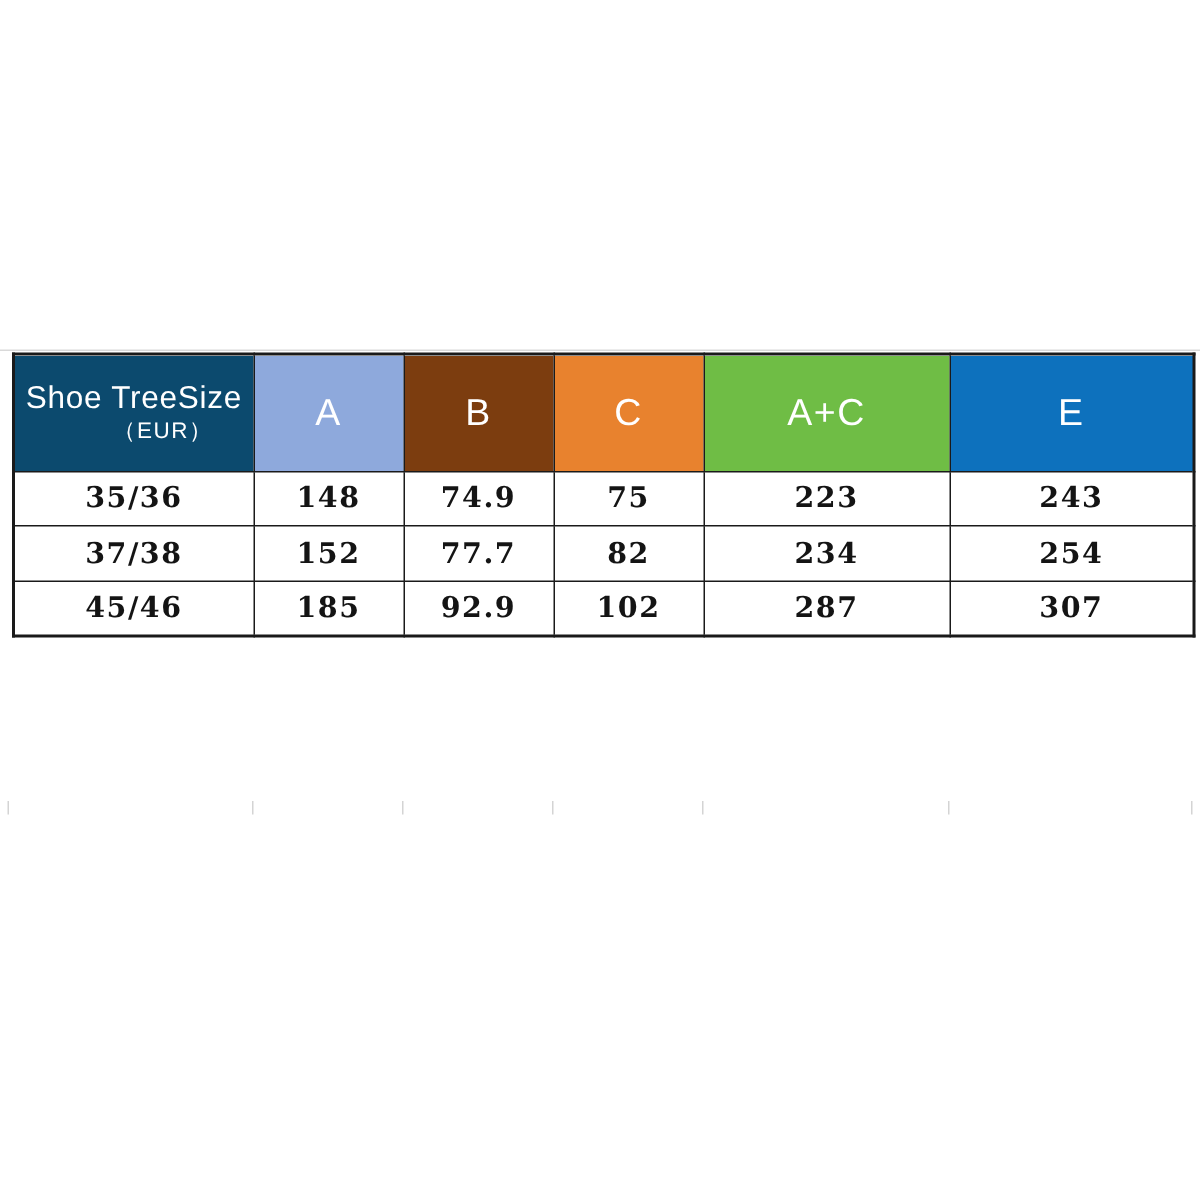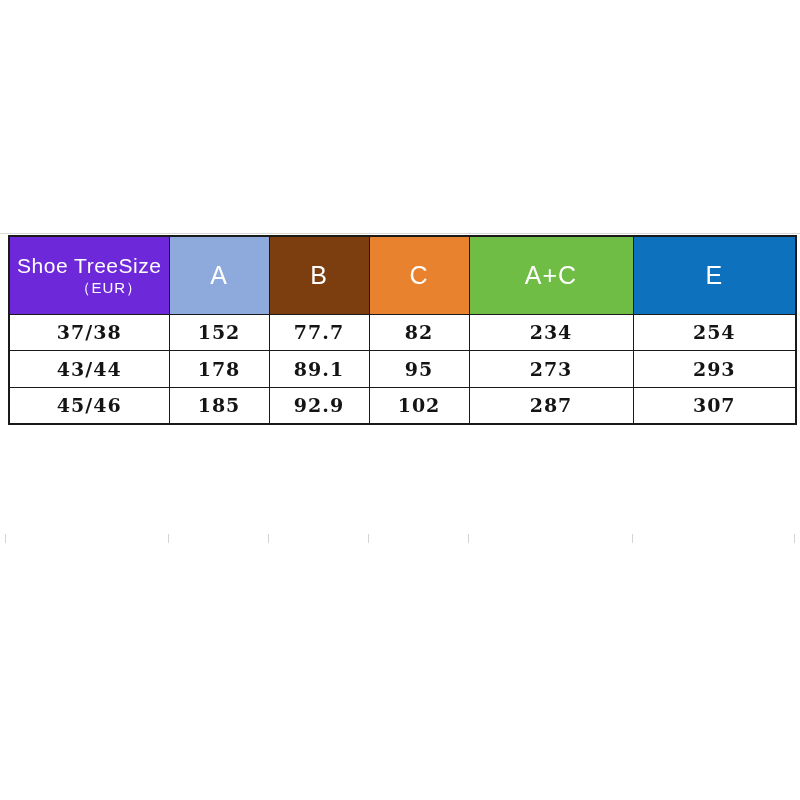--- a/index.html
+++ b/index.html
@@ -96,47 +96,47 @@
     <colgroup>
       <col style="width:160px">
       <col style="width:100px">
       <col style="width:100px">
       <col style="width:100px">
       <col style="width:164px">
       <col style="width:163px">
     </colgroup>
     <thead>
       <tr class="header-row">
-        <th class="size-header" style="background-color: #6d28d9; text-align: center;">
+        <th class="size-header" style="background-color: #0c4a6e; text-align: center;">
           <div class="size-title">Shoe TreeSize</div>
           <div class="size-subtitle">（EUR）</div>
         </th>
         <th class="value-header" style="background-color: rgb(142, 169, 220);">A</th>
         <th class="value-header" style="background-color: rgb(124, 61, 15);">B</th>
         <th class="value-header" style="background-color: rgb(232, 130, 46);">C</th>
         <th class="value-header" style="background-color: rgb(111, 189, 69);">A+C</th>
         <th class="value-header" style="background-color: rgb(13, 113, 189);">E</th>
       </tr>
     </thead>
     <tbody>
       <tr class="data-row">
+        <td class="data-cell">35/36</td>
+        <td class="data-cell">148</td>
+        <td class="data-cell">74.9</td>
+        <td class="data-cell">75</td>
+        <td class="data-cell">223</td>
+        <td class="data-cell">243</td>
+      </tr>
+      <tr class="data-row">
         <td class="data-cell">37/38</td>
         <td class="data-cell">152</td>
         <td class="data-cell">77.7</td>
         <td class="data-cell">82</td>
         <td class="data-cell">234</td>
         <td class="data-cell">254</td>
-      </tr>
-      <tr class="data-row">
-        <td class="data-cell">43/44</td>
-        <td class="data-cell">178</td>
-        <td class="data-cell">89.1</td>
-        <td class="data-cell">95</td>
-        <td class="data-cell">273</td>
-        <td class="data-cell">293</td>
       </tr>
       <tr class="data-row">
         <td class="data-cell">45/46</td>
         <td class="data-cell">185</td>
         <td class="data-cell">92.9</td>
         <td class="data-cell">102</td>
         <td class="data-cell">287</td>
         <td class="data-cell">307</td>
       </tr>
     </tbody>

